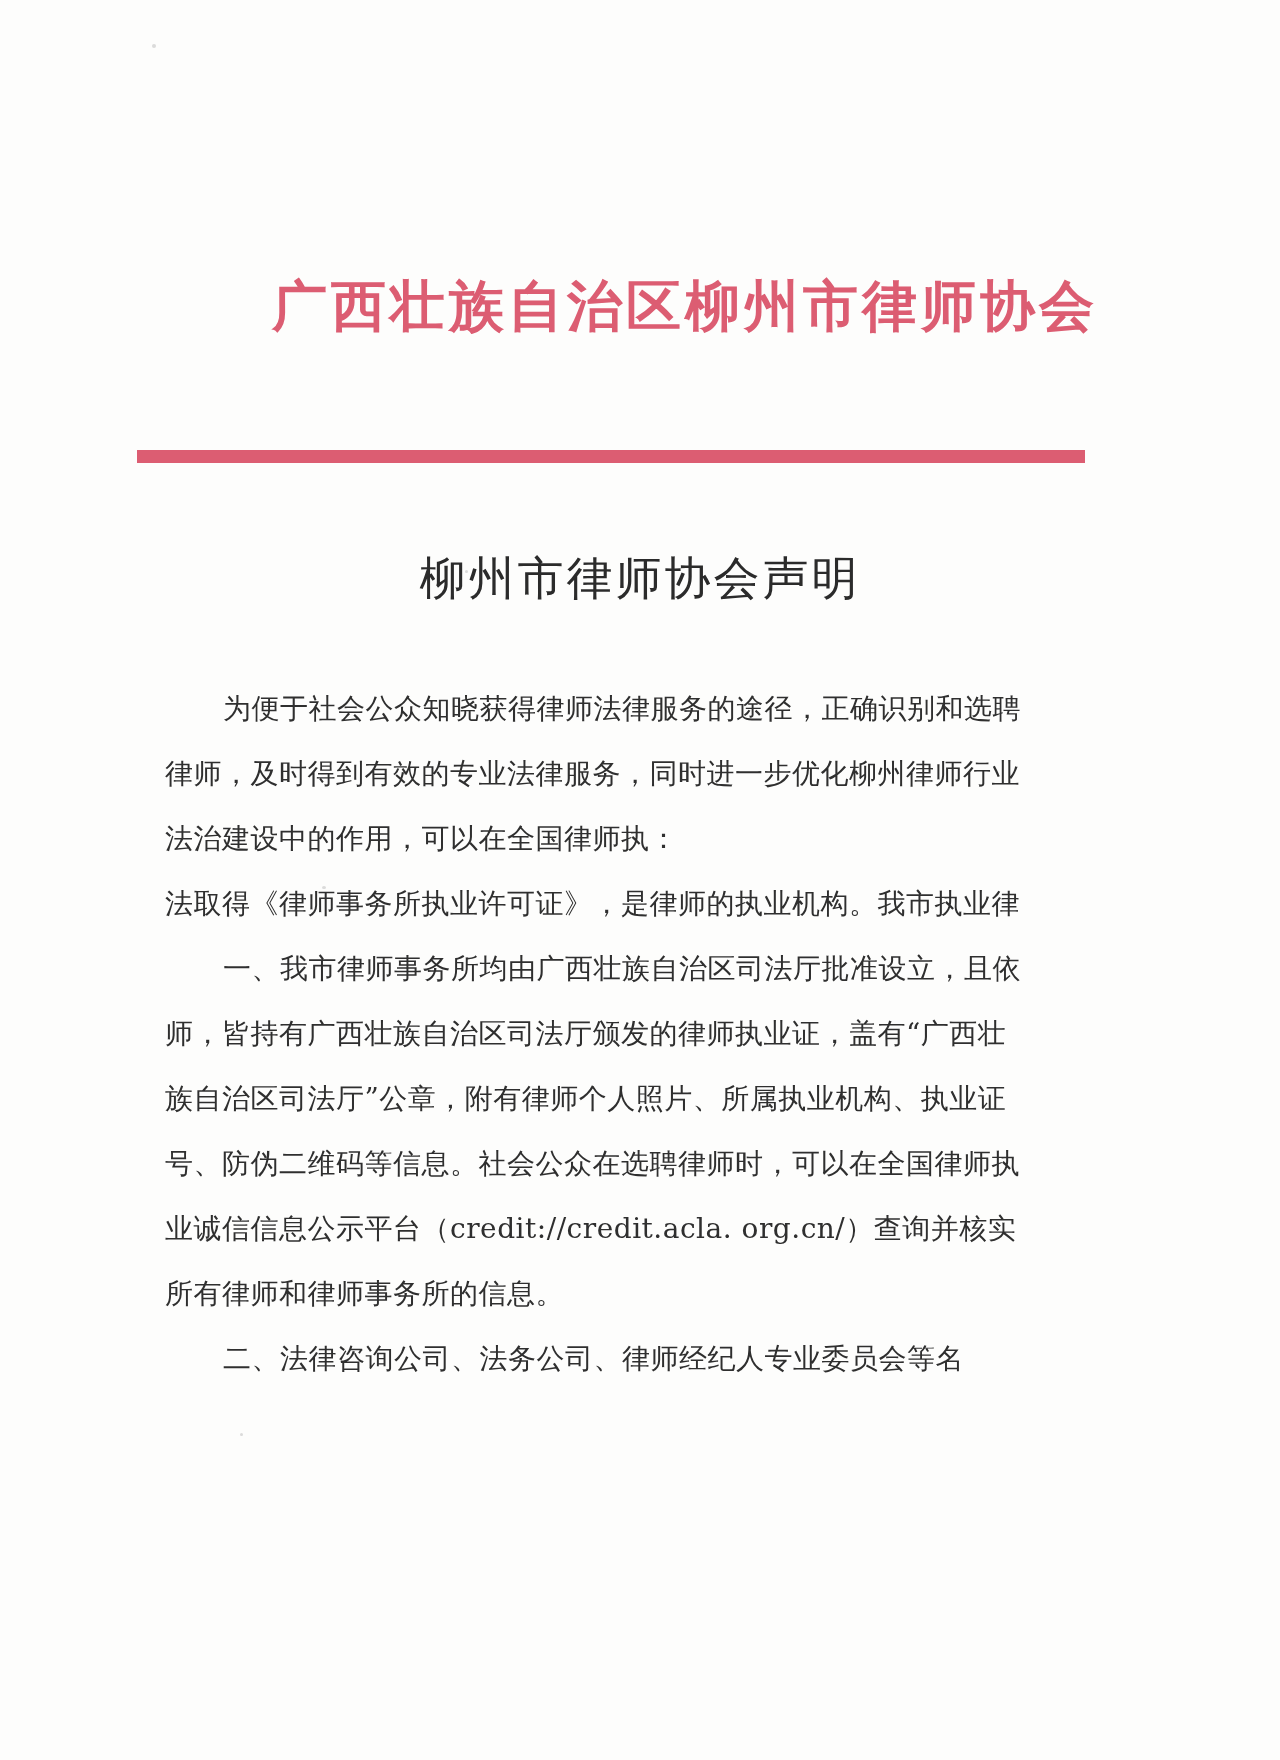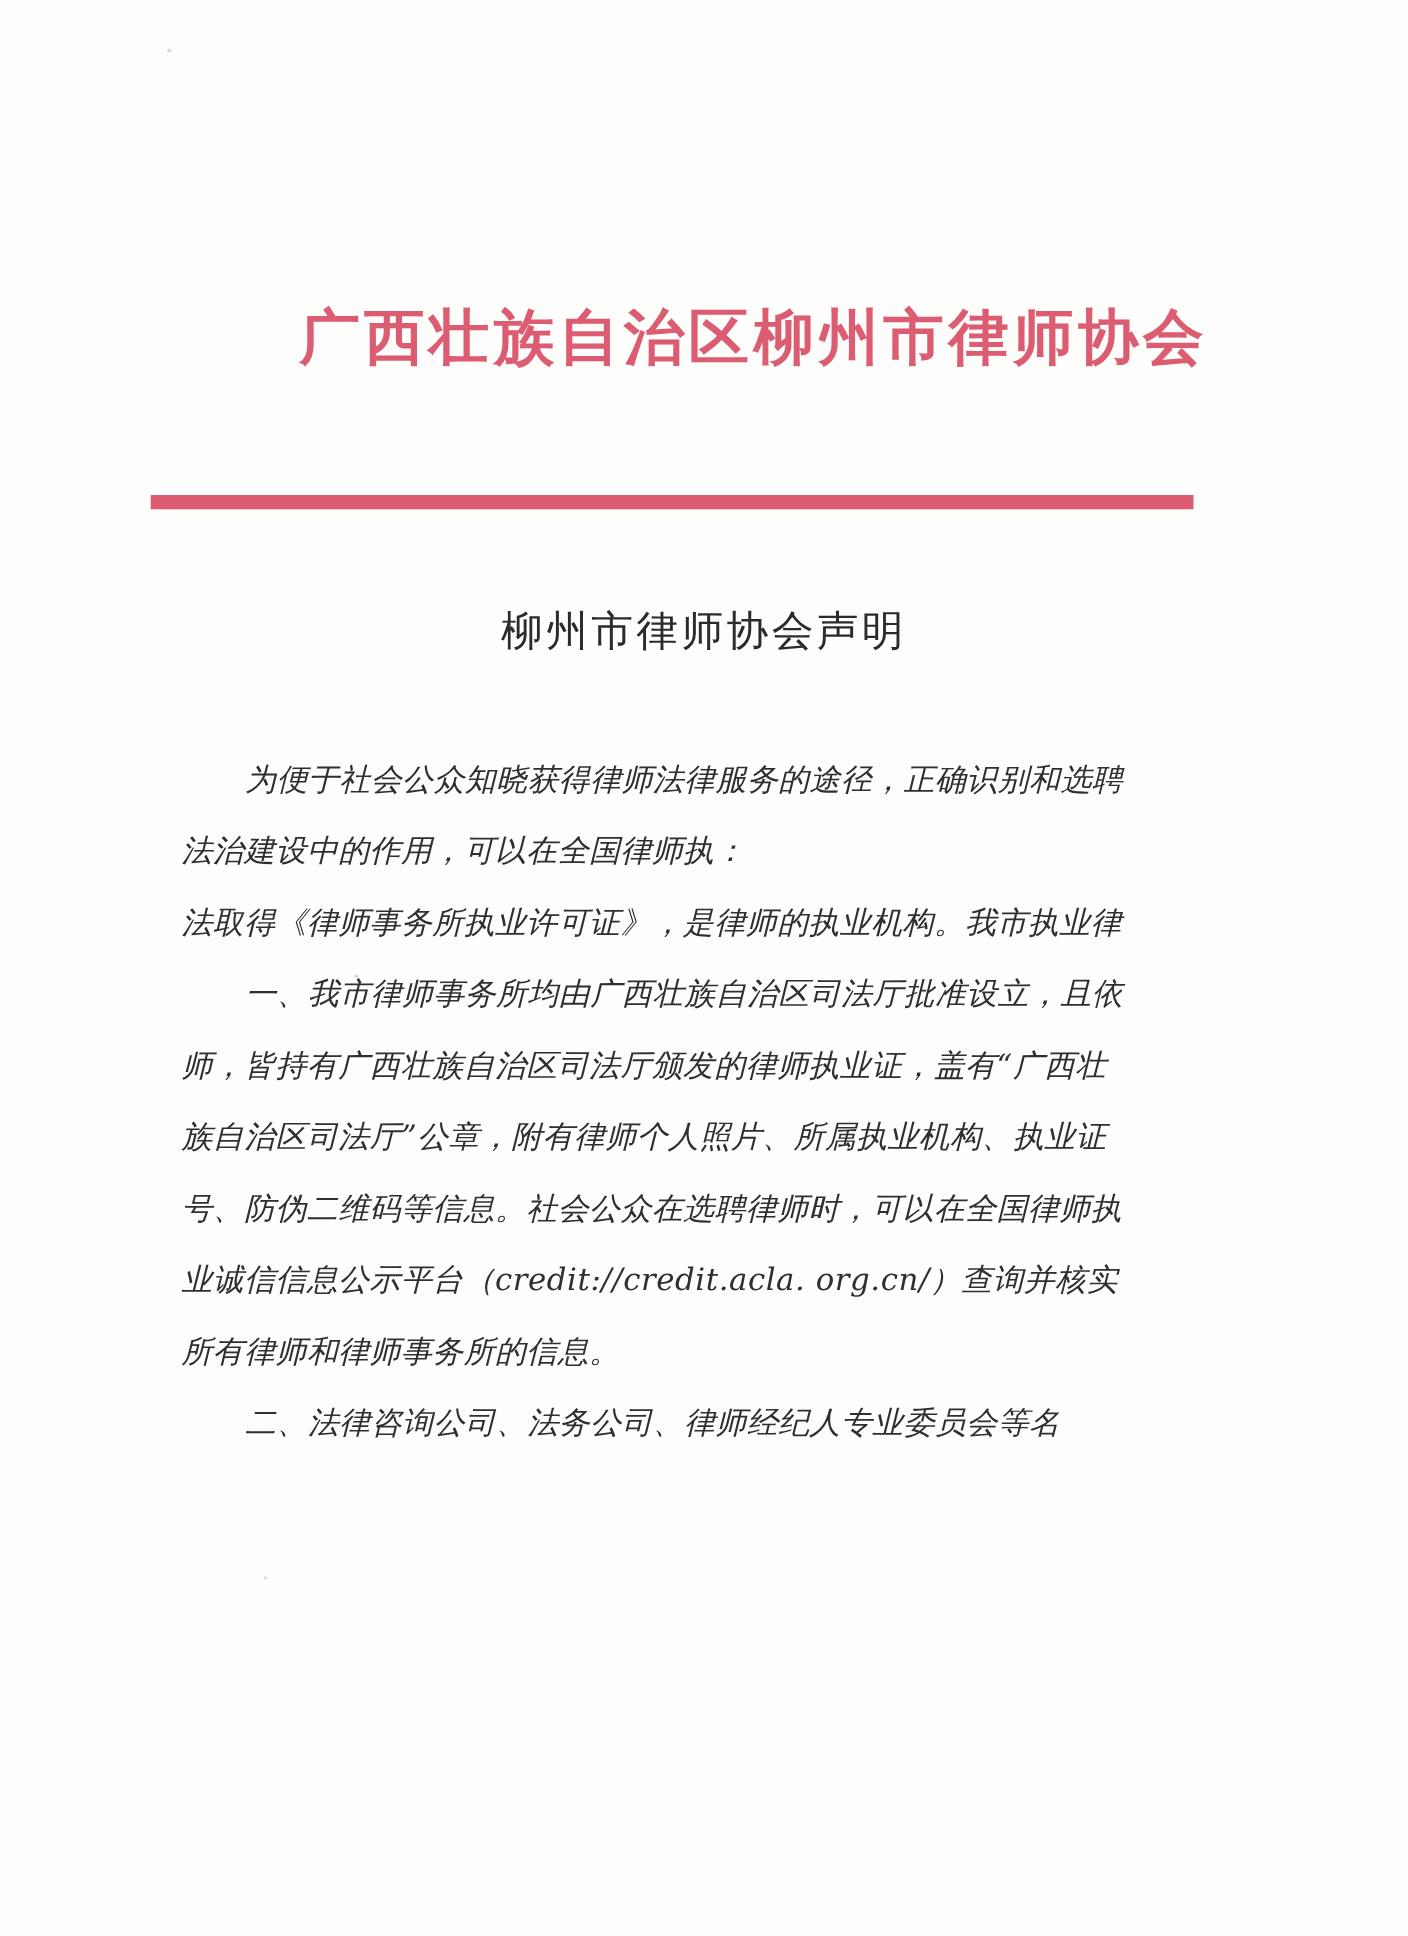--- a/index.html
+++ b/index.html
@@ -30,40 +30,39 @@
     left: 137px;
     width: 948px;
     height: 13px;
   }
   .stmt-title {
     position: absolute;
     top: 548px;
     left: 0;
     width: 100%;
     text-align: center;
-    font-size: 38px;
+    font-size: 46px;
     color: #2b2b2b;
     letter-spacing: 3px;
     white-space: nowrap;
   }
   .body-text {
     position: absolute;
     top: 676px;
     left: 165px;
     width: 830px;
     font-size: 28px;
     color: #2f2f2f;
     letter-spacing: 0.5px;
   }
   .line {
     height: 65px;
     line-height: 65px;
     white-space: nowrap;
     overflow: visible;
-    font-style: italic;
   }
   .indent { padding-left: 58px; }
   
   .speck {
     position: absolute;
     background: #b9b9b9;
     border-radius: 50%;
     opacity: 0.5;
   }
   .speck.s1 { left: 152px; top: 44px;  width: 4px; height: 4px; }
@@ -82,20 +81,21 @@
   <span class="speck s4"></span>
 
   <div class="org-title" style="color: rgb(220, 93, 114);">广西壮族自治区柳州市律师协会</div>
 
   <div class="red-rule" style="background: rgb(220, 93, 114);"></div>
 
   <div class="stmt-title">柳州市律师协会声明</div>
 
   <div class="body-text">
     <div class="line indent">为便于社会公众知晓获得律师法律服务的途径，正确识别和选聘</div>
+    <div class="line">律师，及时得到有效的专业法律服务，同时进一步优化柳州律师行业</div>
     <div class="line">法治建设中的作用，可以在全国律师执：</div>
     <div class="line">法取得《律师事务所执业许可证》，是律师的执业机构。我市执业律</div>
     <div class="line indent">一、我市律师事务所均由广西壮族自治区司法厅批准设立，且依</div>
     <div class="line">师，皆持有广西壮族自治区司法厅颁发的律师执业证，盖有“广西壮</div>
     <div class="line">族自治区司法厅”公章，附有律师个人照片、所属执业机构、执业证</div>
     <div class="line">号、防伪二维码等信息。社会公众在选聘律师时，可以在全国律师执</div>
     <div class="line">业诚信信息公示平台（credit://credit.acla. org.cn/）查询并核实</div>
     <div class="line">所有律师和律师事务所的信息。</div>
     <div class="line indent">二、法律咨询公司、法务公司、律师经纪人专业委员会等名</div>
   </div>

